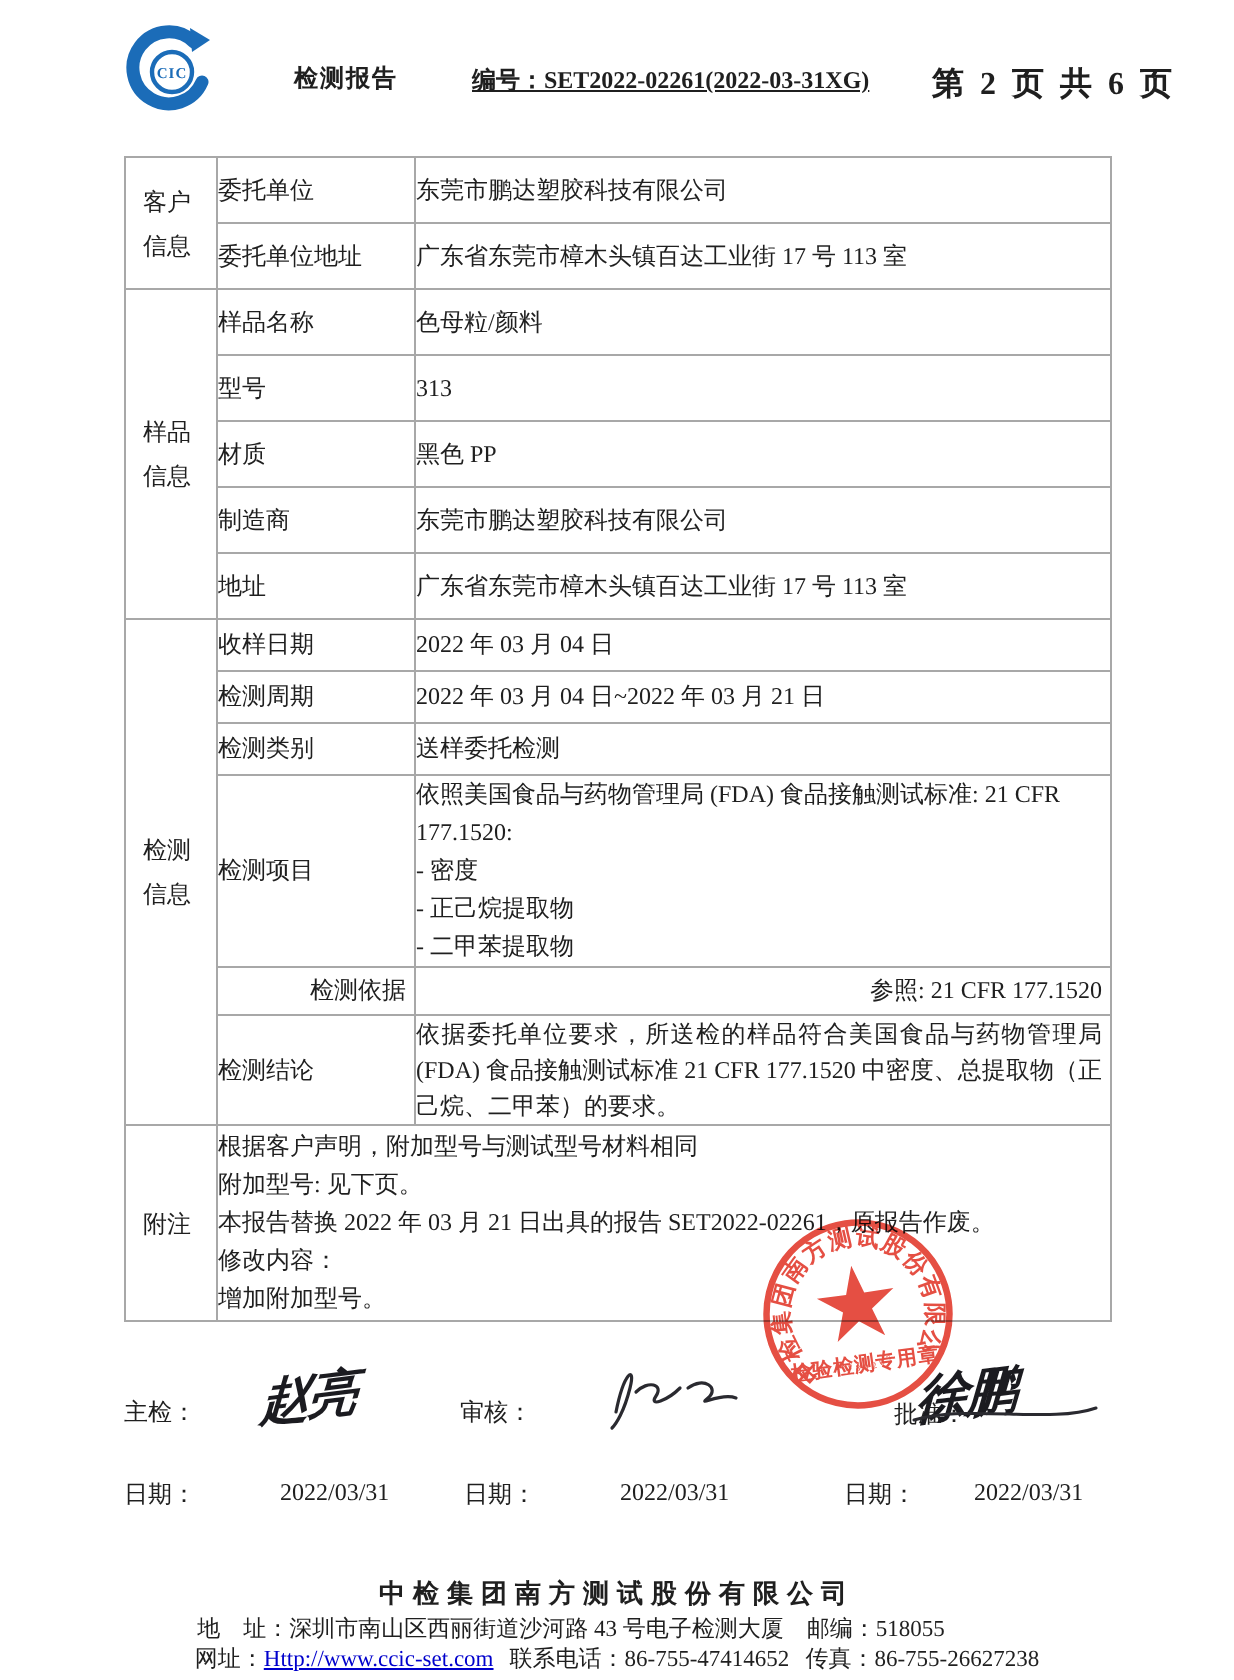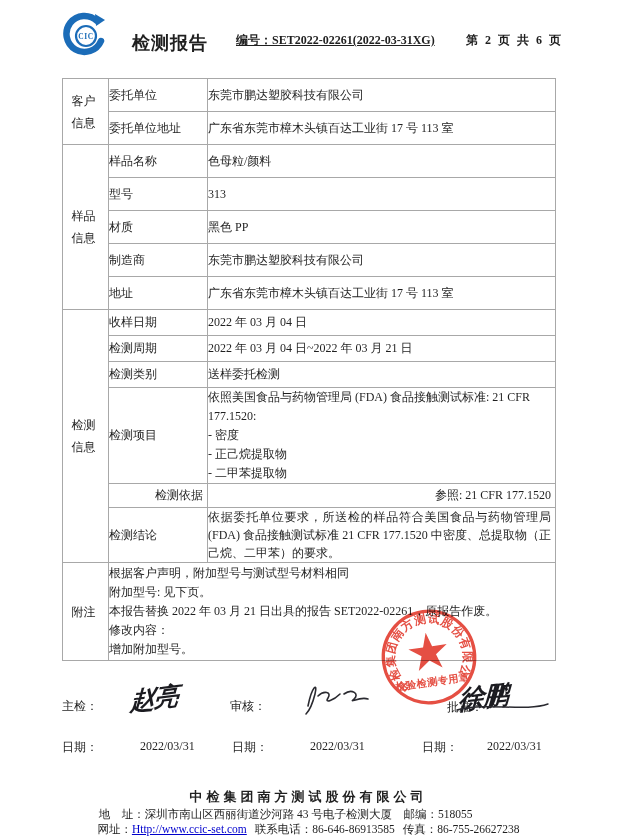--- a/index.html
+++ b/index.html
@@ -5,23 +5,23 @@
   html,body{margin:0;padding:0;}
   body{
     width:617px;height:840px;background:#ffffff;position:relative;
     font-family:"Liberation Serif","DejaVu Serif",serif;color:#1f1f1f;
     -webkit-font-smoothing:antialiased;
   }
   .page{position:absolute;inset:0;overflow:hidden;}
 
   
   .hdr-logo{position:absolute;left:62px;top:12px;width:48px;height:48px;}
-  .hdr-title{position:absolute;left:132px;top:31px;font-size:18px;font-weight:bold;letter-spacing:1px;}
+  .hdr-title{position:absolute;left:147px;top:31px;font-size:12px;font-weight:bold;letter-spacing:1px;}
   .hdr-no{position:absolute;left:236px;top:32px;font-size:12px;font-weight:bold;text-decoration:underline;}
-  .hdr-page{position:absolute;left:466px;top:32px;font-size:12px;font-weight:bold;letter-spacing:2px;white-space:nowrap;}
+  .hdr-page{position:absolute;left:466px;top:32px;font-size:16px;font-weight:bold;letter-spacing:2px;white-space:nowrap;}
 
   
   table.report{
     position:absolute;left:62px;top:78px;width:493px;
     border-collapse:collapse;table-layout:fixed;
   }
   table.report td{
     border:1px solid #a8a8a8;font-size:12px;vertical-align:middle;
     padding:0 4px 0 0;overflow:hidden;
   }
@@ -194,16 +194,16 @@
     <text x="61" y="89" text-anchor="middle" font-size="10" font-weight="bold" fill="#e23b2e" letter-spacing="0.5">检验检测专用章</text>
     <path id="stamp-serial-arc" d="M 43 82.4 A 28 28 0 0 0 79 82.4" fill="none"></path>
     <text font-size="4.5" fill="#e23b2e" letter-spacing="2">
       <textPath href="#stamp-serial-arc" startOffset="6">0589207</textPath>
     </text>
   </svg>
 
   <div class="foot-company">中检集团南方测试股份有限公司</div>
   <div class="foot-line1">地　址：深圳市南山区西丽街道沙河路 43 号电子检测大厦　邮编：518055</div>
   <div class="foot-line2">
-    <span>网址：</span><a class="foot-link" href="#">Http://www.ccic-set.com</a><span class="sp"></span><span>联系电话：</span><span>86-646-86913585</span><span class="sp"></span><span>传真：</span><span>86-755-26627238</span>
+    <span>网址：</span><a class="foot-link" href="#">Http://www.ccic-set.com</a><span class="sp"></span><span>联系电话：</span><span>86-755-47414652</span><span class="sp"></span><span>传真：</span><span>86-755-26627238</span>
   </div>
 
 </div>
 
 </body></html>

